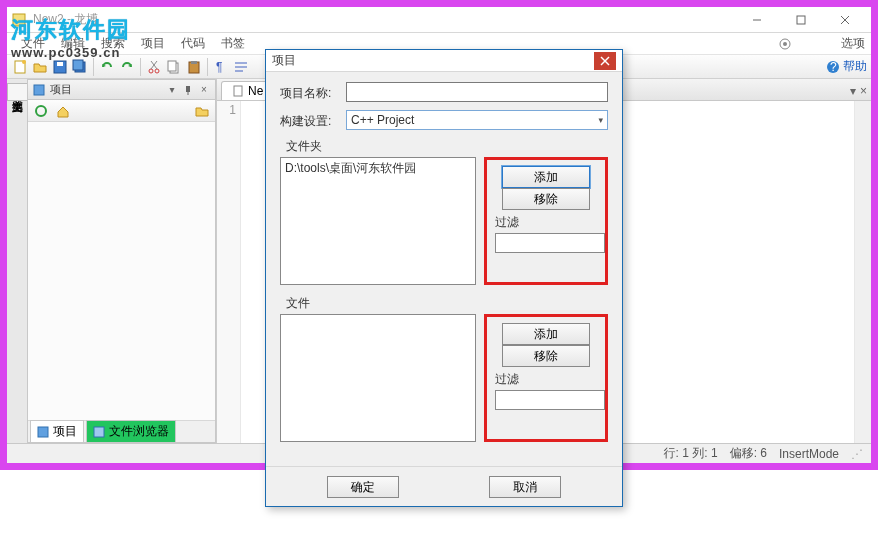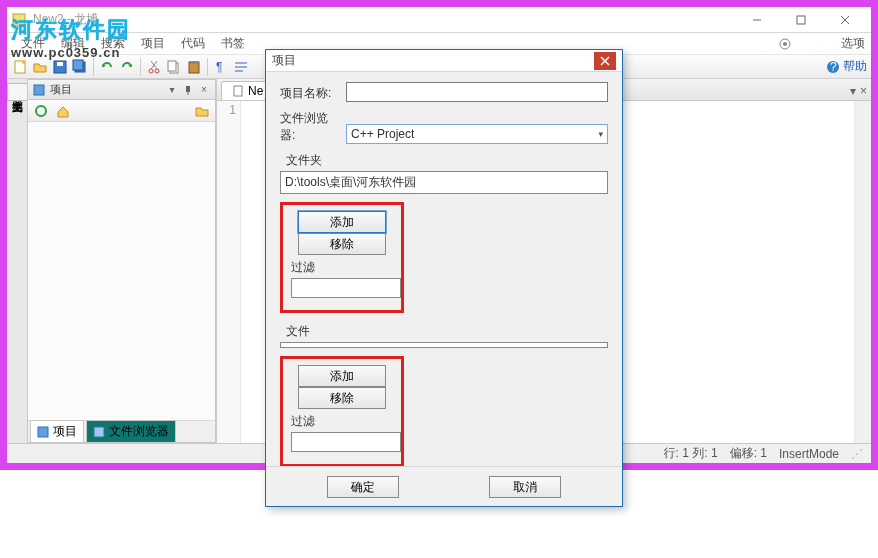--- a/index.html
+++ b/index.html
@@ -42,21 +42,21 @@
 .vtab { writing-mode: vertical-rl; padding: 8px 2px; font-size: 11px; border: 1px solid #bcbcbc; background: #f6f6f6; margin-bottom: 4px; }
 .left-panel { flex: 1; display: flex; flex-direction: column; background: #fff; border: 1px solid #c8c8c8; }
 .panel-head { height: 20px; background: linear-gradient(#f4f4f4,#e4e4e4); display: flex; align-items: center; padding: 0 4px; border-bottom: 1px solid #c8c8c8; }
 .panel-head .ico { width: 14px; height: 14px; margin-right: 4px; }
 .panel-head .txt { flex: 1; color: #333; font-size: 11px; }
 .panel-head .hbtn { width: 14px; height: 14px; margin-left: 2px; color: #666; display: flex; align-items: center; justify-content: center; font-size: 10px; }
 .panel-tools { height: 22px; background: linear-gradient(#fdfdfd,#ececec); display: flex; align-items: center; padding: 0 4px; gap: 4px; border-bottom: 1px solid #d8d8d8; }
 .panel-body { flex: 1; background: #fbfbfb; }
 .panel-footer { height: 22px; border-top: 1px solid #d8d8d8; display: flex; align-items: center; gap: 2px; padding: 0 2px; background: #f0f0f0; }
 .panel-footer .ftab { display: flex; align-items: center; gap: 4px; padding: 2px 6px; border: 1px solid #c8c8c8; background: #fff; font-size: 11px; }
-.panel-footer .ftab.inactive { background: #0f766e; }
+.panel-footer .ftab.inactive { background: #22c55e; }
 
 
 .editor-area { flex: 1; display: flex; flex-direction: column; background: #fff; min-width: 0; }
 .editor-tabs { height: 22px; background: linear-gradient(#f4f4f4,#e4e4e4); display: flex; align-items: flex-end; padding: 0 4px; border-bottom: 1px solid #c8c8c8; }
 .editor-tab { padding: 2px 10px; border: 1px solid #c0c0c0; border-bottom: none; background: #fff; display: flex; align-items: center; gap: 4px; font-size: 11px; border-radius: 3px 3px 0 0; }
 .editor-tabs .spacer { flex: 1; }
 .editor-tabs .r { display: flex; gap: 4px; color: #666; padding-bottom: 2px; }
 .editor-body { flex: 1; display: flex; background: #fff; }
 .gutter { width: 24px; background: #f8f8f8; border-right: 1px solid #e8e8e8; text-align: right; padding: 2px 4px; color: #999; font-family: Consolas, monospace; font-size: 11px; }
 .code { flex: 1; background: #fff; border-right: 1px solid #e8e8e8; }
@@ -73,21 +73,21 @@
 .dlg-tabs { display: flex; padding: 4px 8px 0; gap: 2px; border-bottom: 1px solid #c8c8c8; }
 .dlg-tab { padding: 3px 12px; border: 1px solid #c8c8c8; border-bottom: none; background: #fff; font-size: 12px; position: relative; top: 1px; }
 .dlg-tab.inactive { background: #ececec; }
 .dlg-body { flex: 1; padding: 10px 14px; background: #f0f0f0; overflow: hidden; }
 .row { display: flex; align-items: flex-end; margin-bottom: 8px; gap: 6px; }
 .row label { width: 60px; color: #333; }
 .txt-input { flex: 1; height: 20px; border: 1px solid #7a7a7a; background: #fff; padding: 0 4px; }
 .sel { flex: 1; height: 20px; border: 1px solid #7aa8d8; background: #fff; padding: 0 4px; display: flex; align-items: center; justify-content: space-between; color: #333; }
 .sel .arrow { color: #555; font-size: 9px; }
 .section-lbl { color: #333; margin: 0 0 2px 6px; }
-.section { display: flex; gap: 8px; flex-direction: column; }
+.section { display: flex; gap: 8px; }
 .listbox { flex: 1; height: 128px; border: 1px solid #888; background: #fff; padding: 2px 4px; color: #333; font-size: 11px; overflow: hidden; }
 .side-col { width: 124px; display: flex; flex-direction: column; gap: 0; }
 .btn { width: 88px; height: 22px; border: 1px solid #888; background: linear-gradient(#fafafa,#e6e6e6); text-align: center; line-height: 20px; margin: 0 auto; }
 .btn.primary { border: 1px solid #2a78c8; outline: 1px solid #6fa8e0; }
 .filter-lbl { margin: 4px 0 0 4px; color: #333; font-family: Liberation Mono, monospace; }
 .filter-in { width: 110px; height: 20px; border: 1px solid #888; background: #fff; margin: 2px 4px; }
 .red-box { border: 3px solid #e02020; padding: 6px 4px 10px; }
 .dlg-foot { height: 40px; display: flex; align-items: center; justify-content: flex-end; gap: 9px; padding: 0 20px; border-top: 1px solid #d8d8d8; background: #f0f0f0; }
 .dlg-foot .btn { width: 72px; }
 
@@ -316,42 +316,42 @@
           <div>1</div>
         </div>
         <div class="code"></div>
         <div class="vscroll"></div>
       </div>
     </div>
   </div>
 
   <div class="statusbar">
     <span>行: 1  列: 1</span>
-    <span>偏移: 1</span>
+    <span>偏移: 6</span>
     <span>InsertMode</span>
     <span style="color:#aaa">⋰</span>
   </div>
 
   <div class="dialog">
     <div class="dlg-title">
       <span class="t">项目</span>
       <span class="close">
         <svg width="10" height="10">
             <line x1="1" y1="1" x2="9" y2="9" stroke="#fff" stroke-width="1.5"></line>
             <line x1="9" y1="1" x2="1" y2="9" stroke="#fff" stroke-width="1.5"></line>
           </svg>
       </span>
     </div>
     <div class="dlg-body">
       <div class="row">
         <label>项目名称:</label>
         <input class="txt-input" value="" style="">
       </div>
       <div class="row">
-        <label>文件浏览器:</label>
+        <label>构建设置:</label>
         <div class="sel">
           <span>C++ Project</span>
           <span class="arrow">▾</span>
         </div>
       </div>
 
       <div class="section-lbl">文件夹</div>
       <div class="section">
         <div class="listbox">
           <div>D:\tools\桌面\河东软件园</div>

